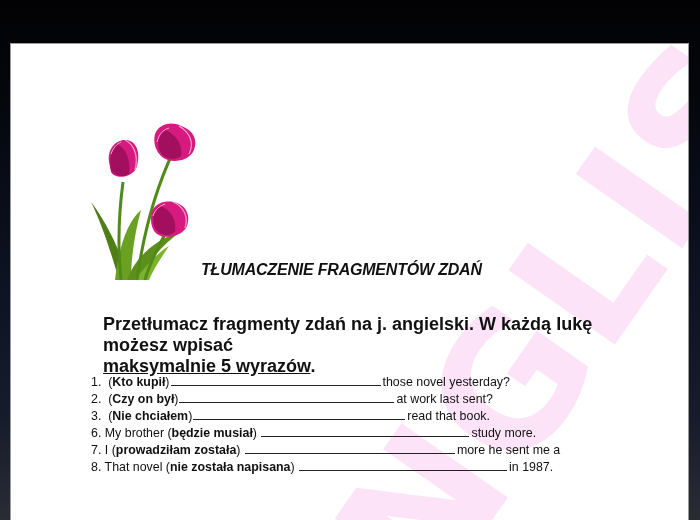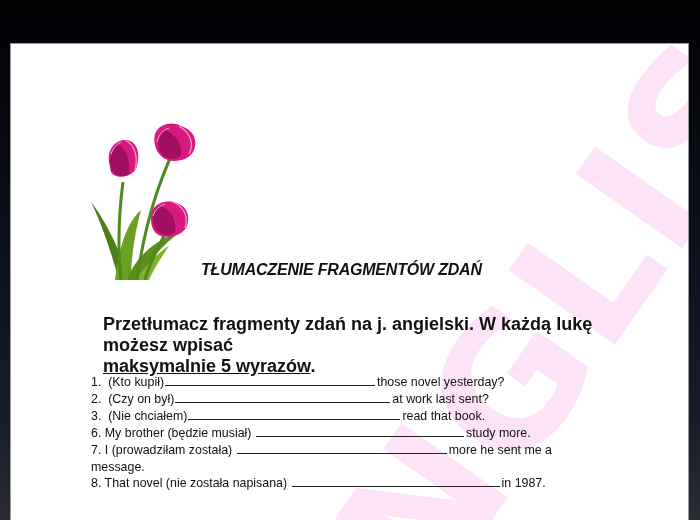--- a/index.html
+++ b/index.html
@@ -78,21 +78,21 @@
     position: absolute;
     left: 80px;
     top: 330px;
     width: 520px;
     font-size: 12.4px;
     color: #111;
     line-height: 16.9px;
     z-index: 2;
   }
   .ex-line { white-space: nowrap; }
-  .ex-line b { font-weight: normal; }
+  .ex-line b { font-weight: bold; }
   .blank {
     display: inline-block;
     border-bottom: 1px solid #222;
     height: 11px;
     vertical-align: baseline;
     margin: 0 2px 0 1px;
   }
 </style>
 </head>
 <body>
@@ -151,19 +151,16 @@
     <div class="ex-line">
       <span>3.</span>&nbsp; (<b>Nie chciałem</b>)<span class="blank" style="width:212px"></span><span>read that book.</span>
     </div>
     <div class="ex-line">
       <span>6.</span> <span>My brother</span> (<b>będzie musiał</b>) <span class="blank" style="width:208px"></span><span>study more.</span>
     </div>
     <div class="ex-line">
       <span>7.</span> <span>I</span> (<b>prowadziłam została</b>) <span class="blank" style="width:210px"></span><span>more he sent me a</span>
     </div>
     <div class="ex-line">
-      <span>message.</span>
-    </div>
-    <div class="ex-line">
       <span>8.</span> <span>That novel</span> (<b>nie została napisana</b>) <span class="blank" style="width:208px"></span><span>in 1987.</span>
     </div>
   </div>
 </div>
 
 </body></html>

